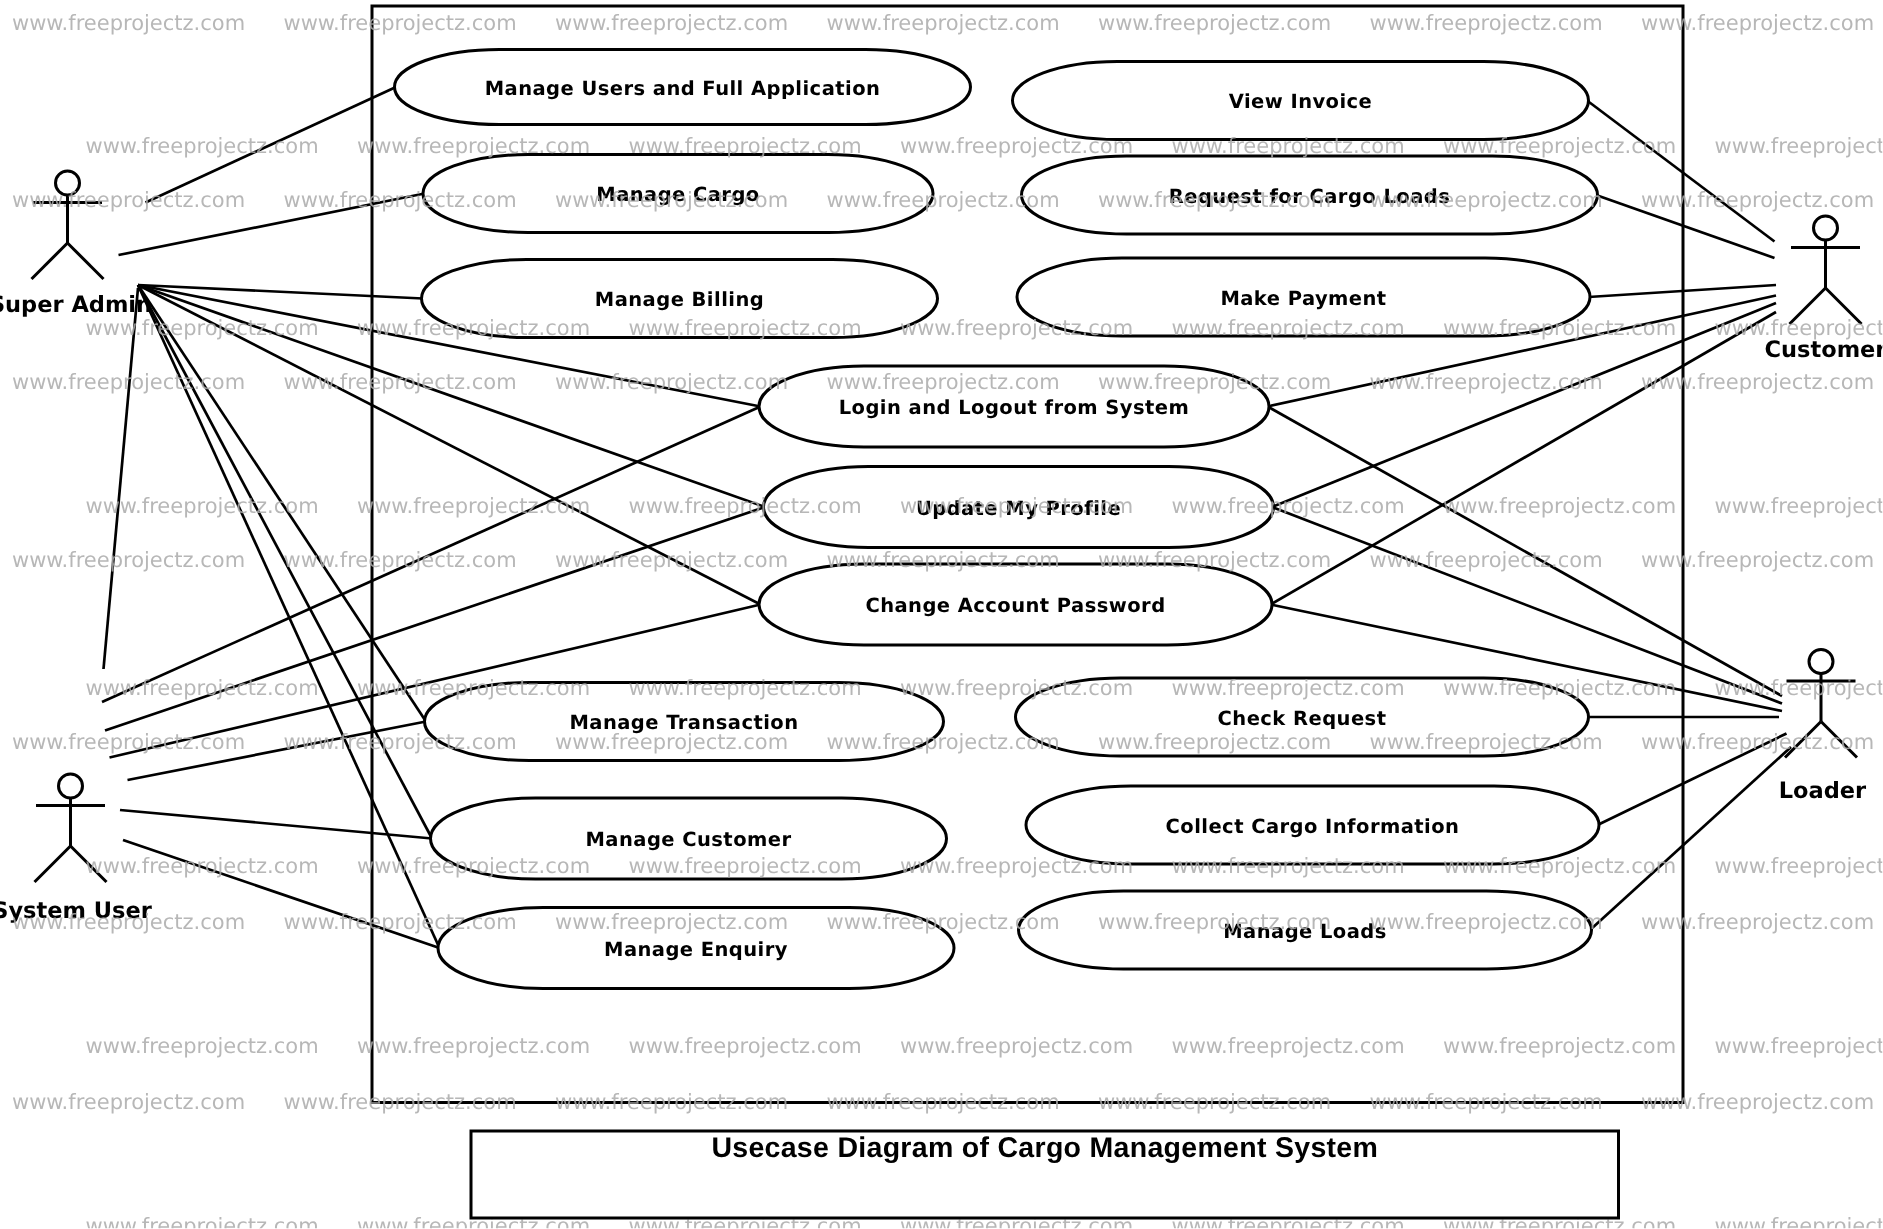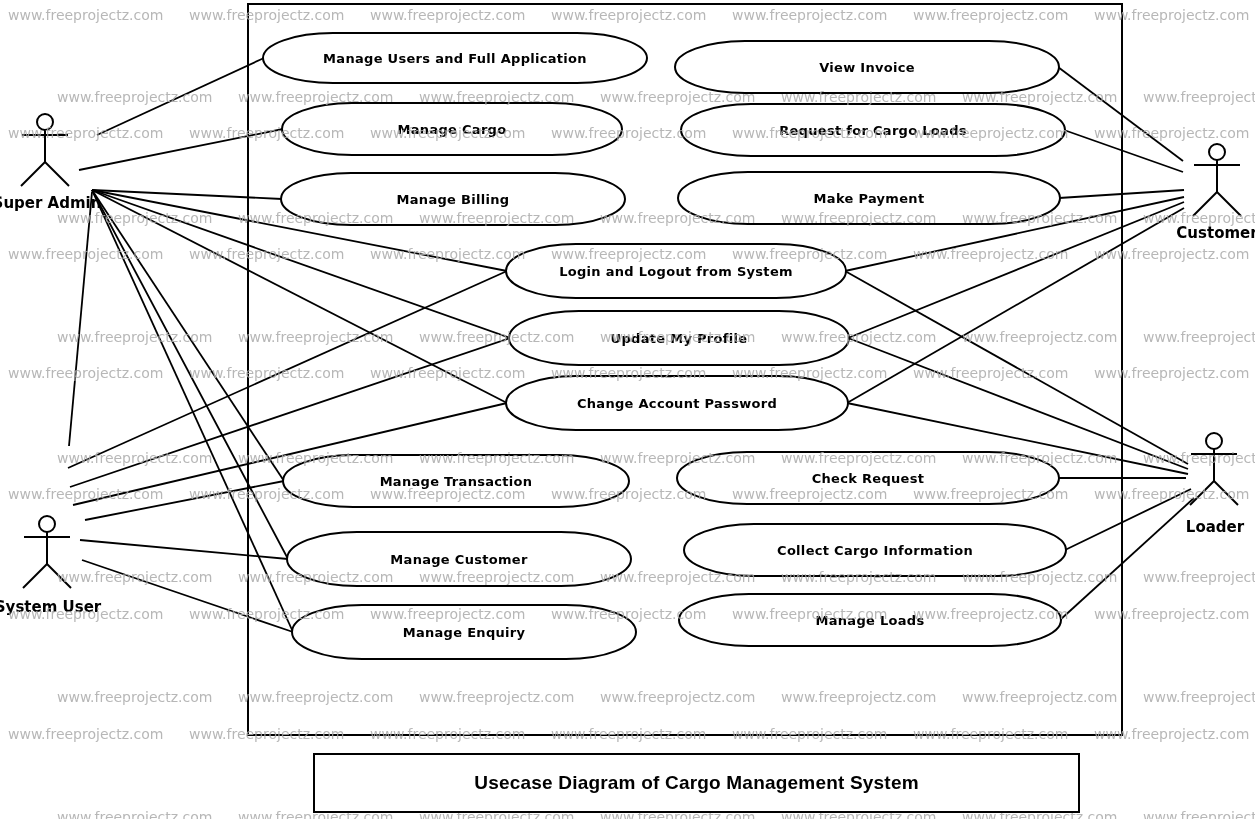--- a/index.html
+++ b/index.html
@@ -12,21 +12,21 @@
     font-family: "DejaVu Sans", sans-serif;
   }
   #diagram-svg { position: absolute; left: 0; top: 0; }
   #title-box {
     position: absolute;
     left: 313px; top: 753px;
     width: 763px; height: 56px;
     border: 2px solid #000000;
     background: #ffffff;
     display: flex;
-    align-items: center;
+    align-items: flex-start;
     justify-content: center;
     font-family: "Liberation Sans", "DejaVu Sans", sans-serif;
     font-weight: bold;
     font-size: 19px;
     letter-spacing: 0.2px;
     color: #000000;
     z-index: 3;
   }
   .uc-label { font-family: "DejaVu Sans", sans-serif; font-weight: bold; font-size: 13px; letter-spacing: 0.3px; fill: #000; }
   .actor-label { font-family: "DejaVu Sans", sans-serif; font-weight: bold; font-size: 15px; fill: #000; }

